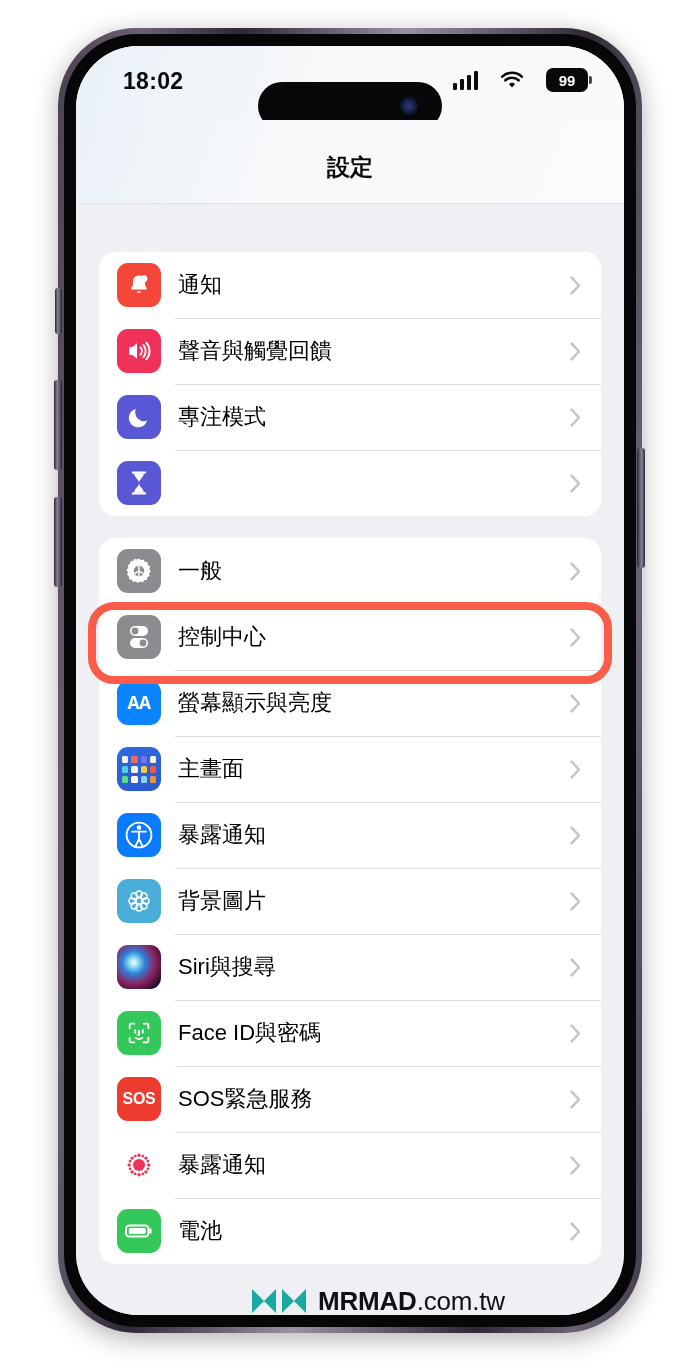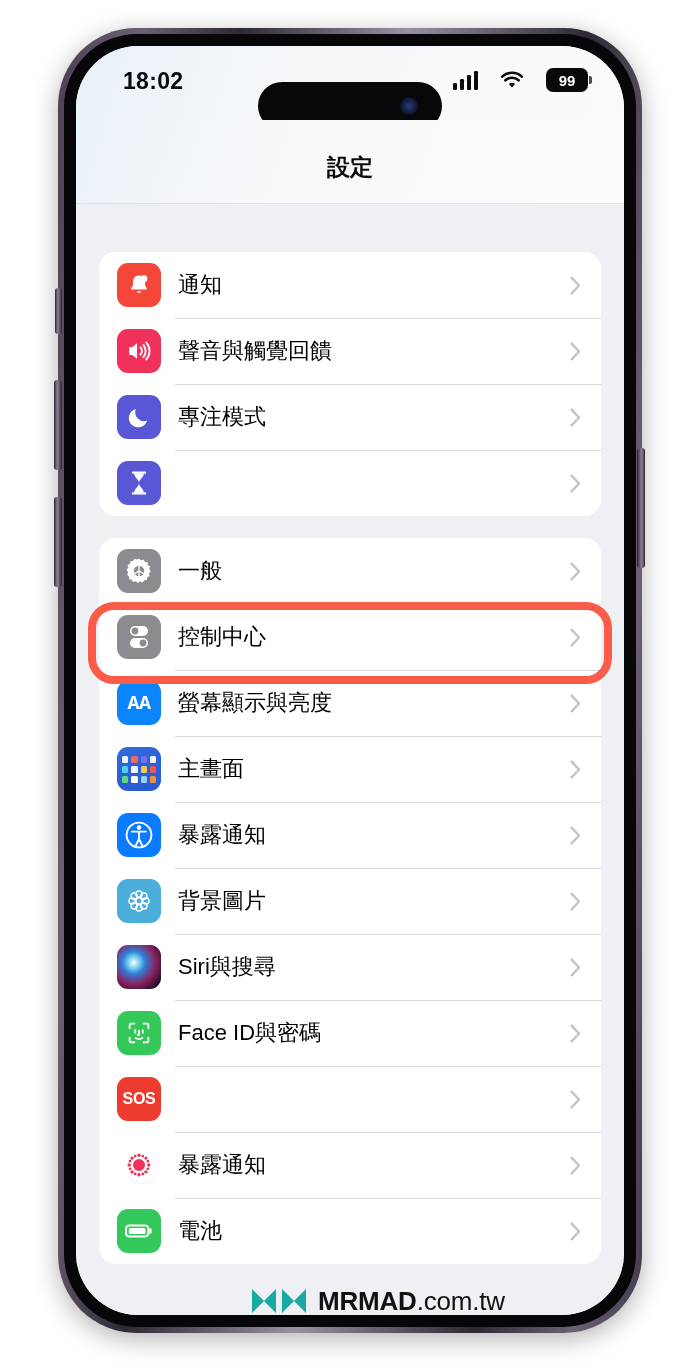--- a/index.html
+++ b/index.html
@@ -450,20 +450,21 @@
             <svg width="11" height="19" viewBox="0 0 11 19">
                 <path d="M1.6 1.6L9 9.5l-7.4 7.9" stroke="#c3c3c8" stroke-width="2.4" fill="none" stroke-linecap="round" stroke-linejoin="round"></path>
               </svg>
           </span>
         </div>
 
         <div class="row">
           <div class="ic ic-sos">
             <span class="sos">SOS</span>
           </div>
+          <div class="row-label">SOS緊急服務</div>
           <span class="chev">
             <svg width="11" height="19" viewBox="0 0 11 19">
                 <path d="M1.6 1.6L9 9.5l-7.4 7.9" stroke="#c3c3c8" stroke-width="2.4" fill="none" stroke-linecap="round" stroke-linejoin="round"></path>
               </svg>
           </span>
         </div>
 
         <div class="row">
           <div class="ic ic-expo">
             <svg width="36" height="36" viewBox="0 0 36 36">

